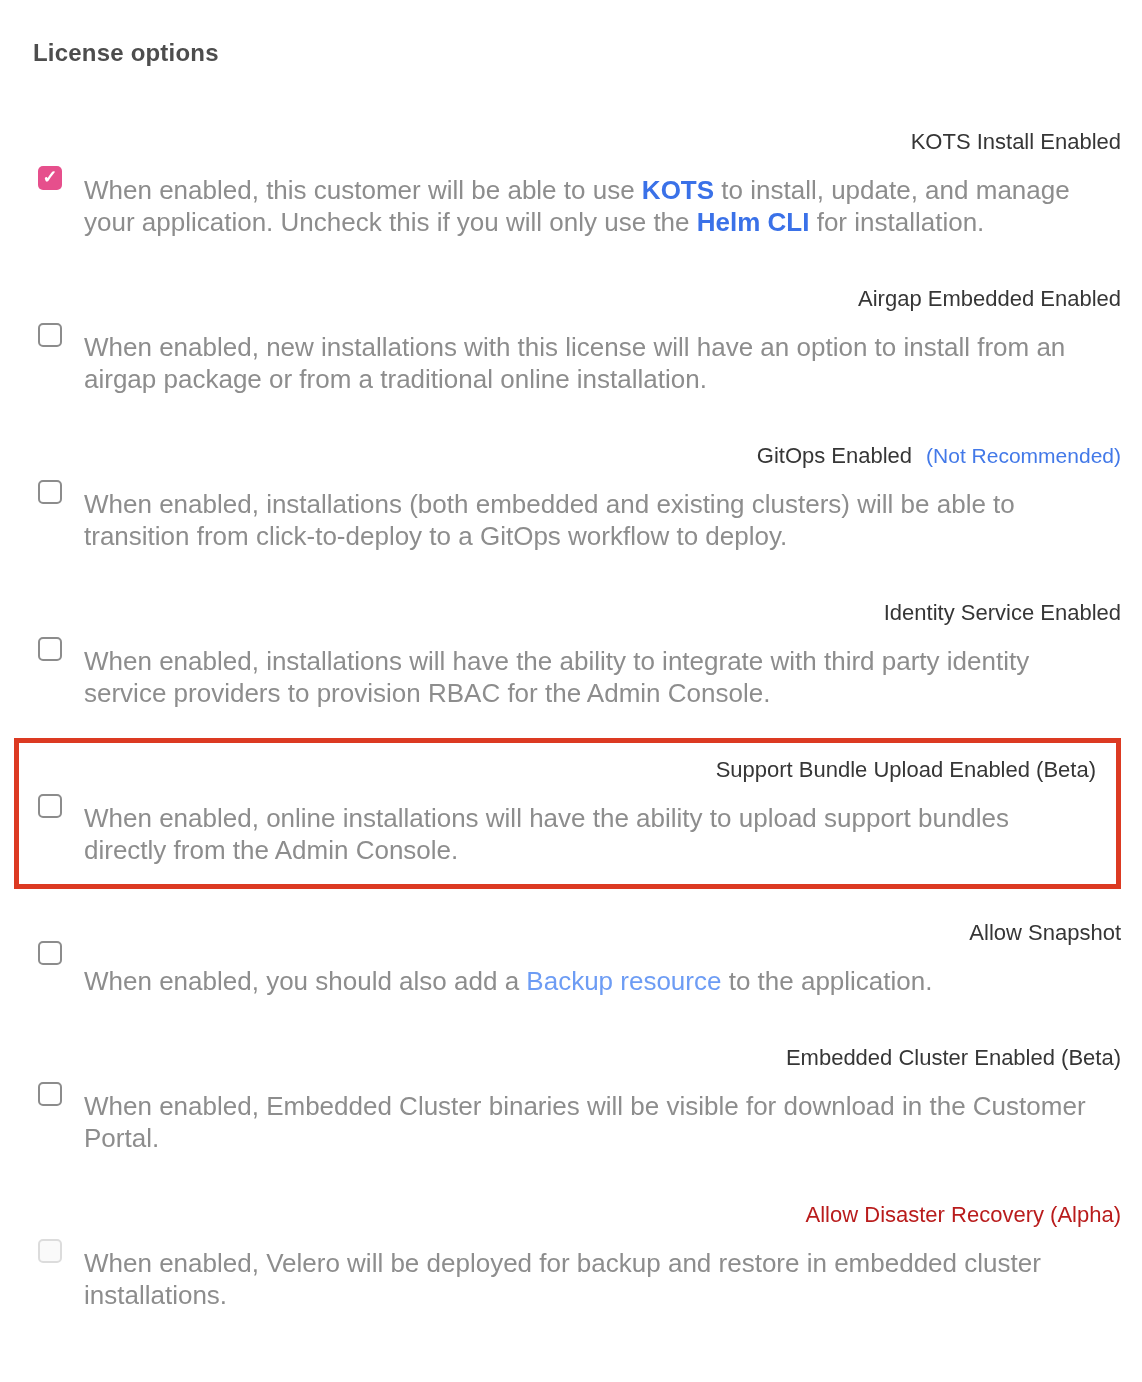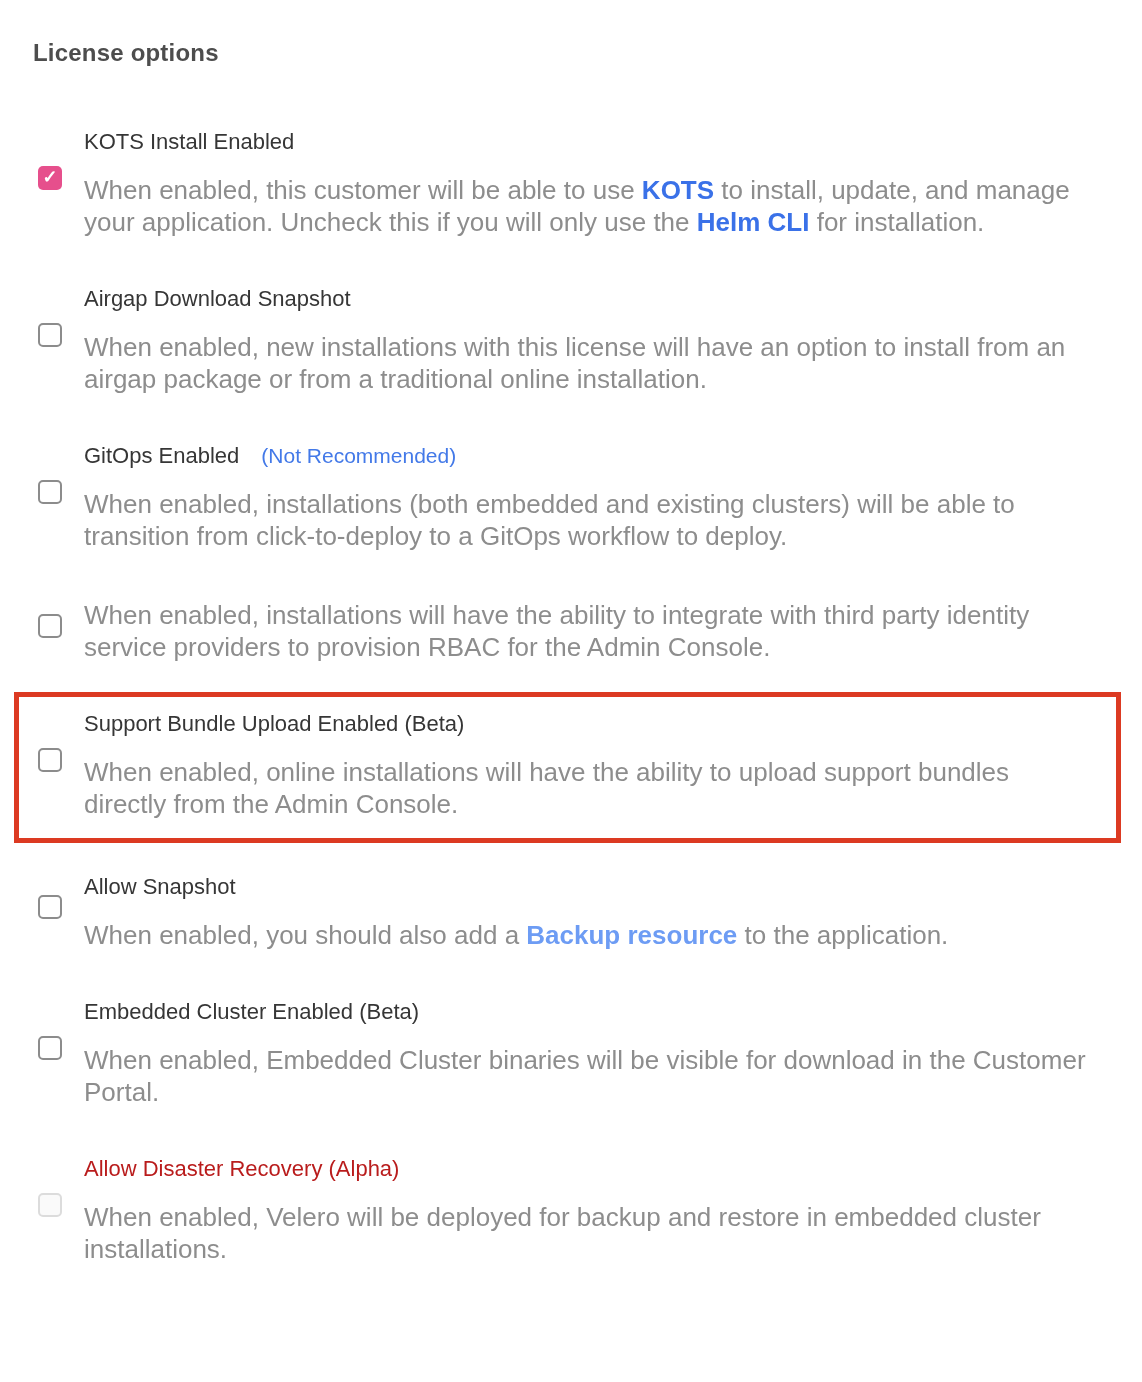--- a/index.html
+++ b/index.html
@@ -29,43 +29,43 @@
   }
   .option-content {
     position: relative;
   }
   .option-title {
     margin: 0 0 18px 0;
     font-size: 22px;
     line-height: 28px;
     font-weight: 400;
     color: #363636;
+    text-align: right;
   }
   .option.disabled .option-title { color: #b91c1c; }
   .title-suffix {
     color: var(--suffix-blue, #4379e8);
     font-size: 21px;
-    margin-left: 22px;
+    margin-left: 14px;
   }
   .option-desc {
     margin: 0;
     font-size: 26px;
     line-height: 32px;
     color: #8d8d8d;
     max-width: 1016px;
   }
   .seg-link-bold {
     color: var(--link-bold, #3a71e8);
     font-weight: 700;
     cursor: pointer;
   }
   .seg-link {
     color: var(--link-light, #6d9cf4);
     cursor: pointer;
-    font-weight: bold;
   }
   .checkbox {
     position: absolute;
     left: -46px;
     top: 50%;
     transform: translateY(calc(-50% - 5px));
     width: 24px;
     height: 24px;
     border: 2px solid #8c8c8c;
     border-radius: 5px;
@@ -108,34 +108,35 @@
           <span class="checkbox checked" role="checkbox" aria-checked="true">
             <span class="check">✓</span>
           </span>
           <div class="option-title"><span>KOTS Install Enabled</span></div>
           <p class="option-desc"><span>When enabled, this customer will be able to use </span><span class="seg-link-bold">KOTS</span><span> to install, update, and manage your application. Uncheck this if you will only use the </span><span class="seg-link-bold">Helm CLI</span><span> for installation.</span></p>
         </div>
       </div>
       <div class="option">
         <div class="option-content">
           <span class="checkbox" role="checkbox" aria-checked="false"></span>
-          <div class="option-title"><span>Airgap Download Snapshot</span></div>
+          <div class="option-title"><span>Airgap Embedded Enabled</span></div>
           <p class="option-desc"><span>When enabled, new installations with this license will have an option to install from an airgap package or from a traditional online installation.</span></p>
         </div>
       </div>
       <div class="option">
         <div class="option-content">
           <span class="checkbox" role="checkbox" aria-checked="false"></span>
           <div class="option-title"><span>GitOps Enabled</span><span class="title-suffix">(Not Recommended)</span></div>
           <p class="option-desc"><span>When enabled, installations (both embedded and existing clusters) will be able to transition from click-to-deploy to a GitOps workflow to deploy.</span></p>
         </div>
       </div>
       <div class="option">
         <div class="option-content">
           <span class="checkbox" role="checkbox" aria-checked="false"></span>
+          <div class="option-title"><span>Identity Service Enabled</span></div>
           <p class="option-desc"><span>When enabled, installations will have the ability to integrate with third party identity service providers to provision RBAC for the Admin Console.</span></p>
         </div>
       </div>
       <div class="option highlighted">
         <div class="option-content">
           <span class="checkbox" role="checkbox" aria-checked="false"></span>
           <div class="option-title"><span>Support Bundle Upload Enabled (Beta)</span></div>
           <p class="option-desc"><span>When enabled, online installations will have the ability to upload support bundles directly from the Admin Console.</span></p>
         </div>
       </div>

